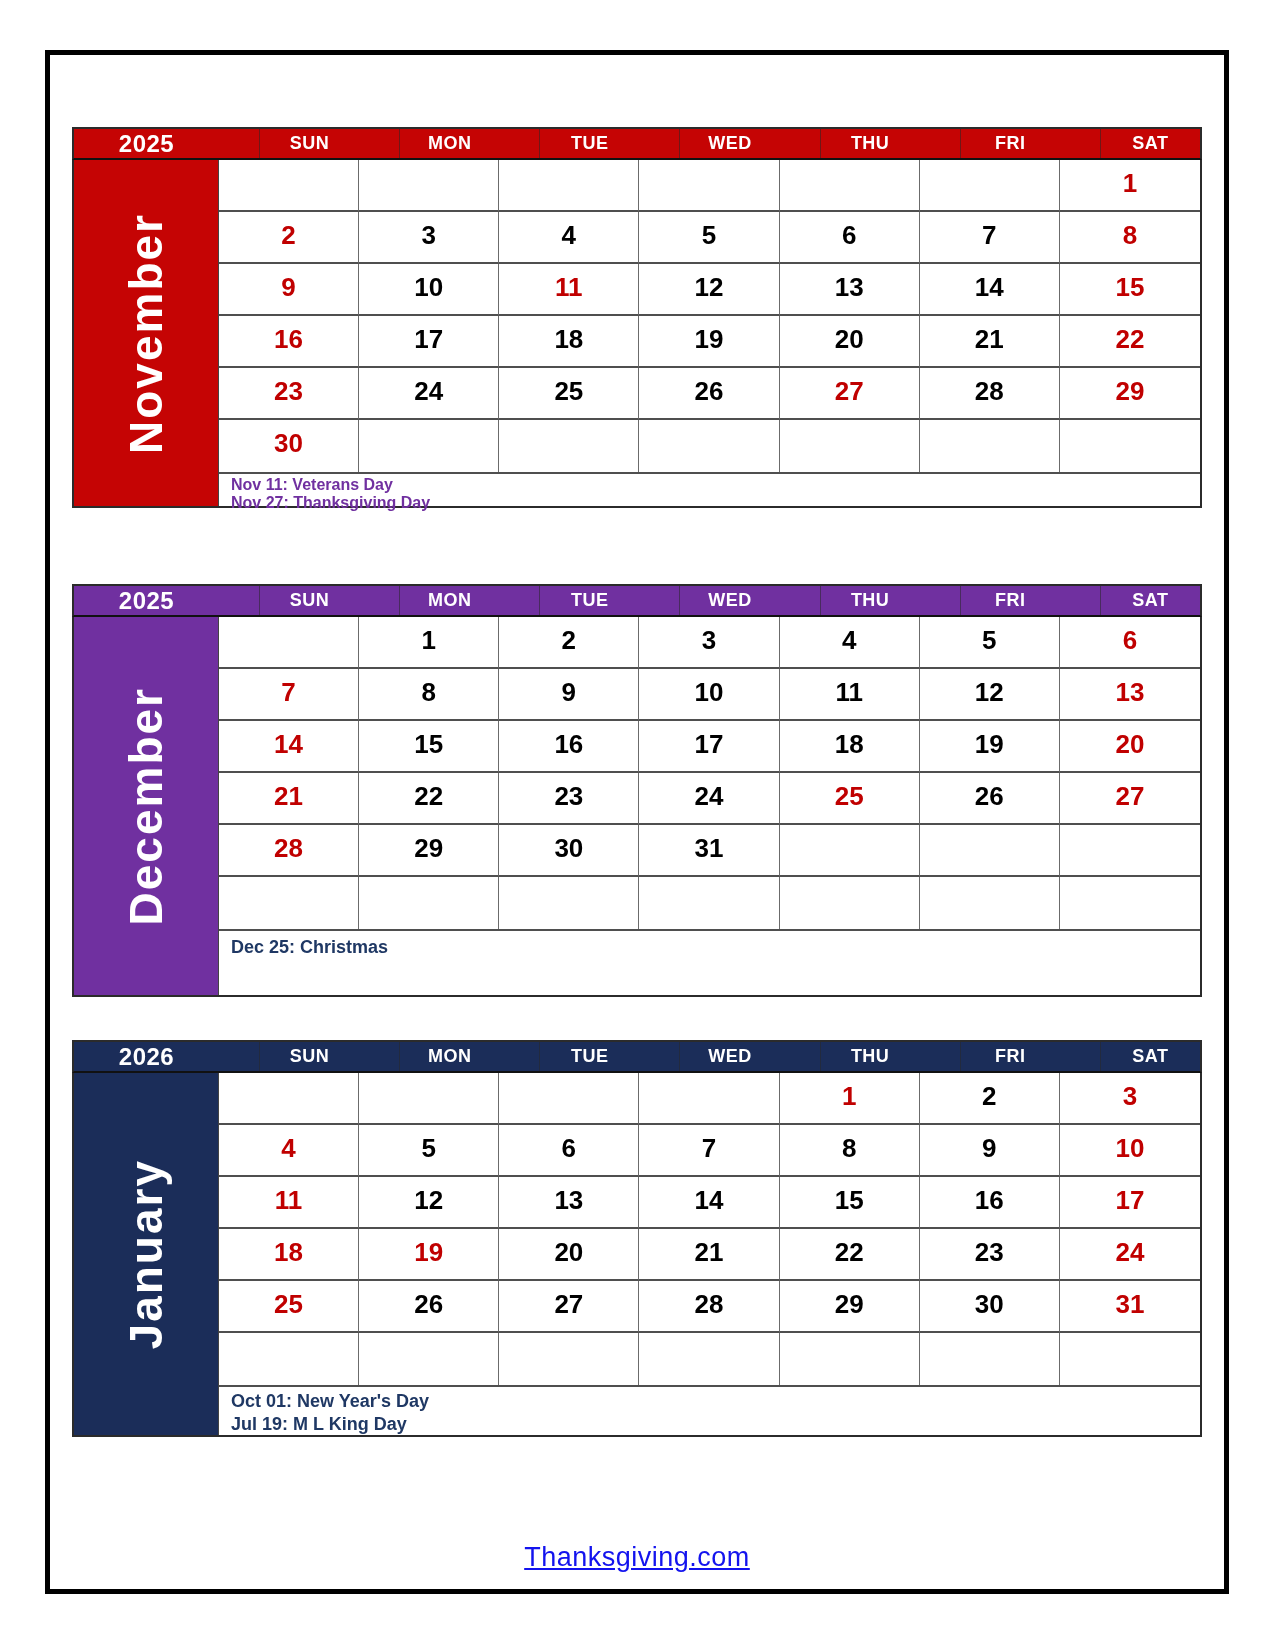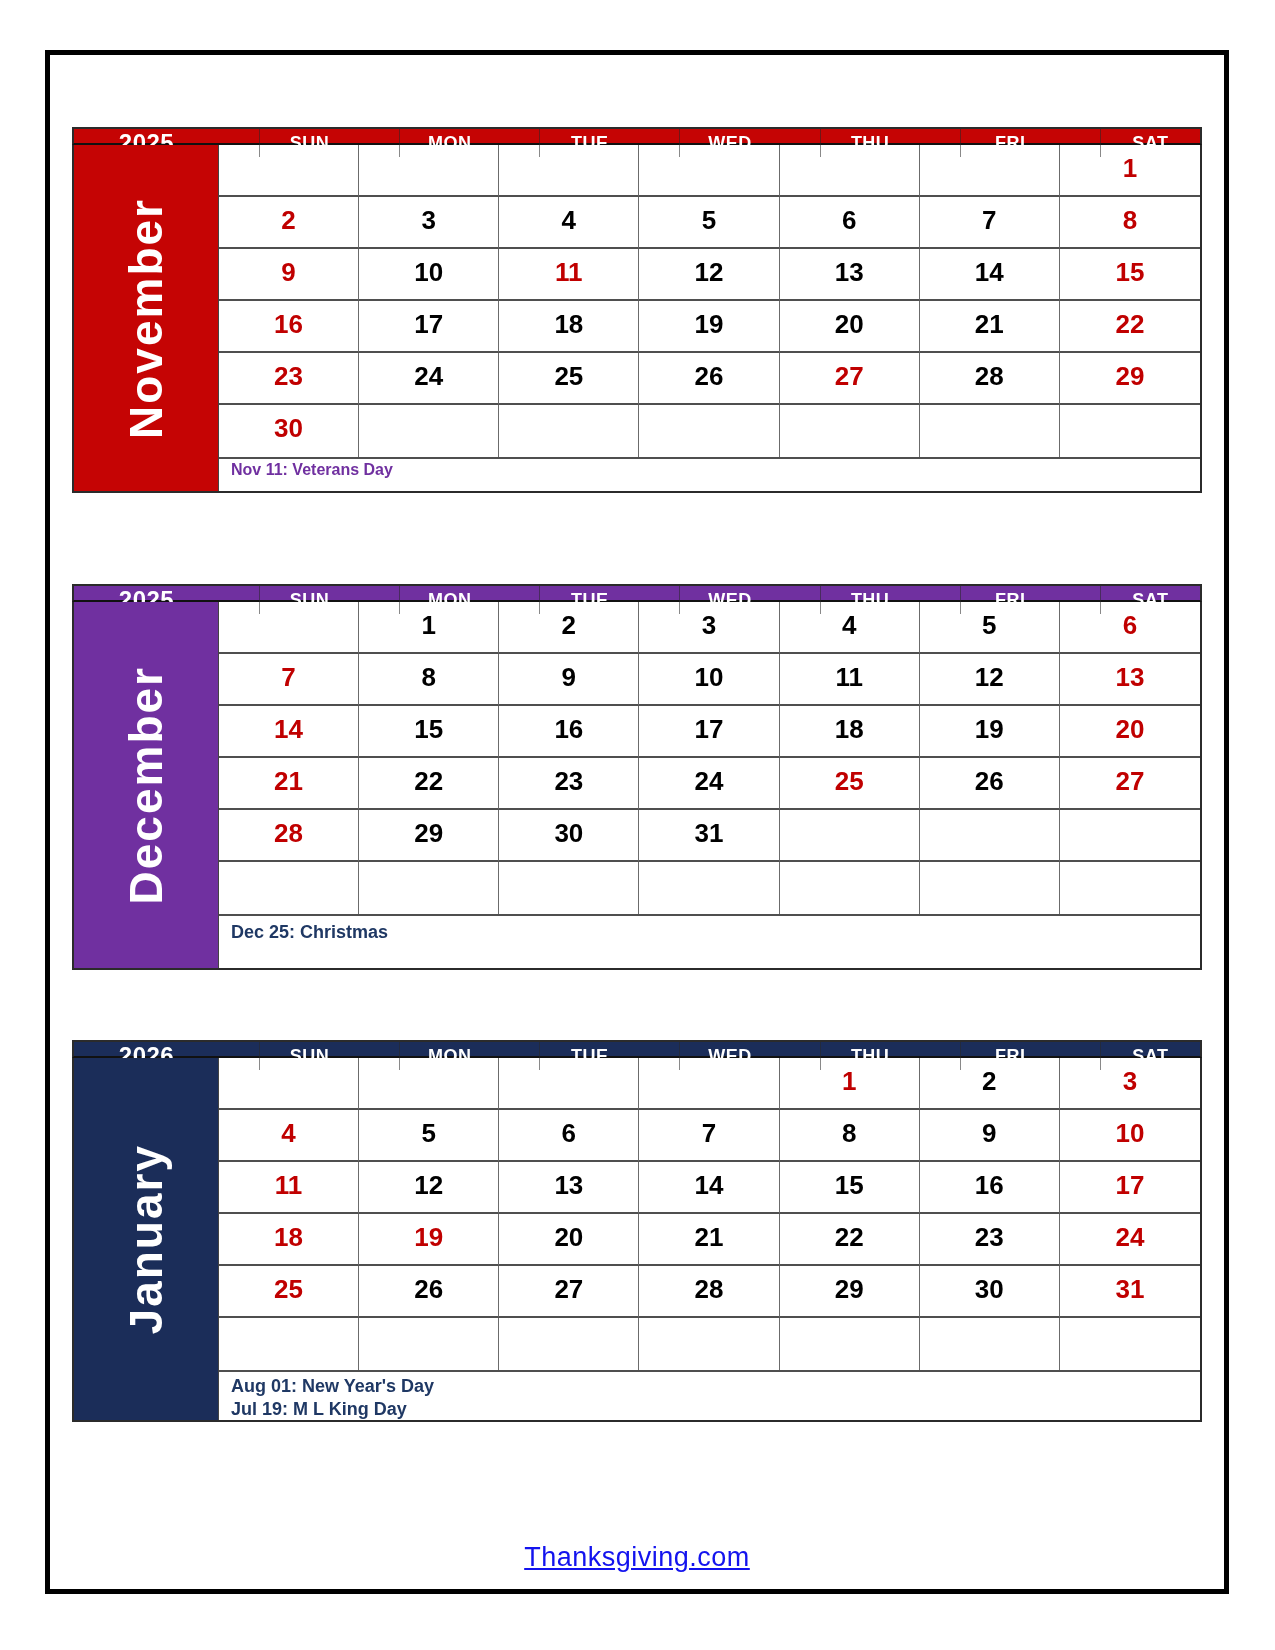--- a/index.html
+++ b/index.html
@@ -21,21 +21,21 @@
   .month{
     position:absolute;left:72px;width:1130px;
     box-sizing:border-box;
   }
   .m-nov{top:127px;}
   .m-dec{top:584px;}
   .m-jan{top:1040px;border-radius:28px;}
   .m-header{
     display:grid;
     grid-template-columns:145px repeat(7,1fr);
-    height:18px;
+    height:33px;
     background:var(--theme,#C00000);
     border:2px solid #2b2b2b;
     border-bottom:2px solid #111;
     box-sizing:border-box;
     gap:20px;
   }
   .year-cell{
     display:flex;align-items:center;justify-content:center;
     color:#fff;font-weight:bold;font-size:24px;letter-spacing:.5px;
   }
@@ -80,21 +80,21 @@
   .days .day:nth-child(n+36){border-bottom:none;}
   .day.red{color:var(--red,#C00000);}
   .notes{
     border-top:2px solid #4f4f4f;
     padding:5px 8px 0 12px;
     box-sizing:border-box;
     font-weight:bold;
     color:var(--note-color,#1F3864);
   }
   .m-nov .notes{height:34px;font-size:16px;line-height:18px;padding-top:2px;}
-  .m-dec .notes{height:54px;font-size:18px;line-height:22px;}
+  .m-dec .notes{height:66px;font-size:18px;line-height:22px;}
   .m-jan .notes{height:50px;font-size:18px;line-height:23px;padding-top:3px;}
   .note-line{white-space:nowrap;}
   
   .footer{
     position:absolute;left:45px;top:1542px;width:1184px;
     text-align:center;
   }
   .footer a{
     font-size:27px;color:#1313ee;text-decoration:underline;
     font-weight:normal;letter-spacing:.5px;
@@ -160,20 +160,21 @@
           <div class="day red">30</div>
           <div class="day"></div>
           <div class="day"></div>
           <div class="day"></div>
           <div class="day"></div>
           <div class="day"></div>
           <div class="day"></div>
         </div>
       <div class="notes">
           <div class="note-line">Nov 11: Veterans Day</div>
+          <div class="note-line">Nov 27: Thanksgiving Day</div>
         </div>
     </div>
   </div>
 </section>
 
 <section class="month m-dec" style="--theme: #7030A0; --note-color: #1F3864; --red: #C00000;">
   <div class="m-header">
     <div class="year-cell">2025</div>
   <div class="wd-cell">SUN</div>
       <div class="wd-cell">MON</div>
@@ -293,21 +294,21 @@
           <div class="day red">31</div>
           <div class="day"></div>
           <div class="day"></div>
           <div class="day"></div>
           <div class="day"></div>
           <div class="day"></div>
           <div class="day"></div>
           <div class="day"></div>
         </div>
       <div class="notes">
-          <div class="note-line">Aug 01: New Year's Day</div>
+          <div class="note-line">Oct 01: New Year's Day</div>
           <div class="note-line">Jul 19: M L King Day</div>
         </div>
     </div>
   </div>
 </section>
 
 <div class="footer">
   <a href="#" style="color: rgb(19, 19, 238);">Thanksgiving.com</a>
 </div>
 

